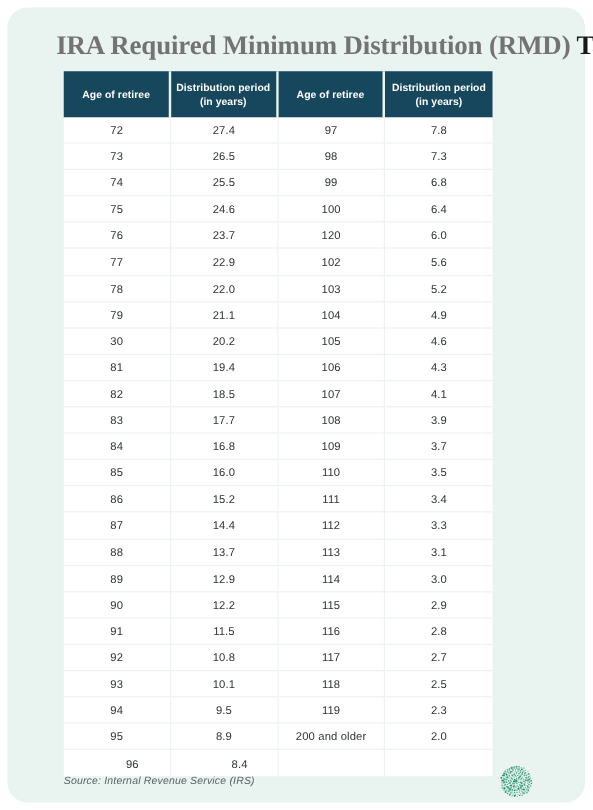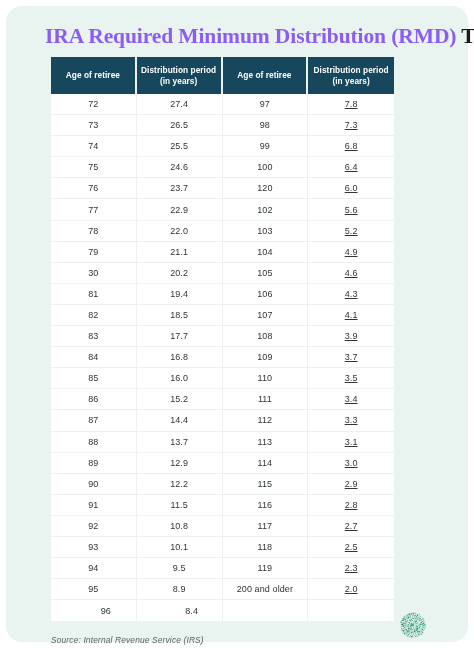--- a/index.html
+++ b/index.html
@@ -33,21 +33,21 @@
     left: 39px;
     top: 17px;
     width: 400px;
     font-family: "Liberation Serif", "DejaVu Serif", serif;
     font-weight: bold;
     font-size: 21.5px;
     line-height: 26px;
     white-space: nowrap;
     letter-spacing: -0.1px;
   }
-  #page-title .title-accent { color: #8b5cf6; }
+  #page-title .title-accent { color: #737373; }
   #page-title .title-plain  { color: #16181a; }
 
   
   #rmd-table {
     position: absolute;
     left: 45px;
     top: 51px;
     width: 343px;
     border-collapse: separate;
     border-spacing: 0;
@@ -75,28 +75,28 @@
     color: #2f3437;
     font-size: 9px;
     text-align: center;
     height: 21.1px;
     padding: 0;
     border-bottom: 1px solid #eef1f1;
     border-right: 1px solid #eef1f1;
     box-sizing: border-box;
     letter-spacing: 0.1px;
   }
-  #rmd-table tbody td:last-child { border-right: none; text-decoration: underline; }
+  #rmd-table tbody td:last-child { border-right: none; }
   #rmd-table tbody tr:last-child td { border-bottom: none; padding-left: 25px; }
 
   
   #source-note {
     position: absolute;
     left: 45px;
-    top: 629px;
+    top: 613px;
     font-size: 8.4px;
     font-style: italic;
     color: #5c6466;
     letter-spacing: 0.15px;
   }
 
   #brand-logo {
     position: absolute;
     right: 33px;
     top: 605px;

